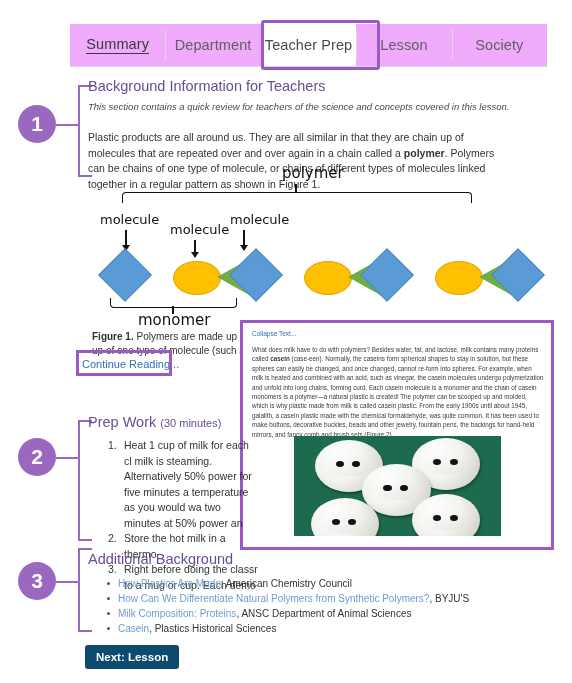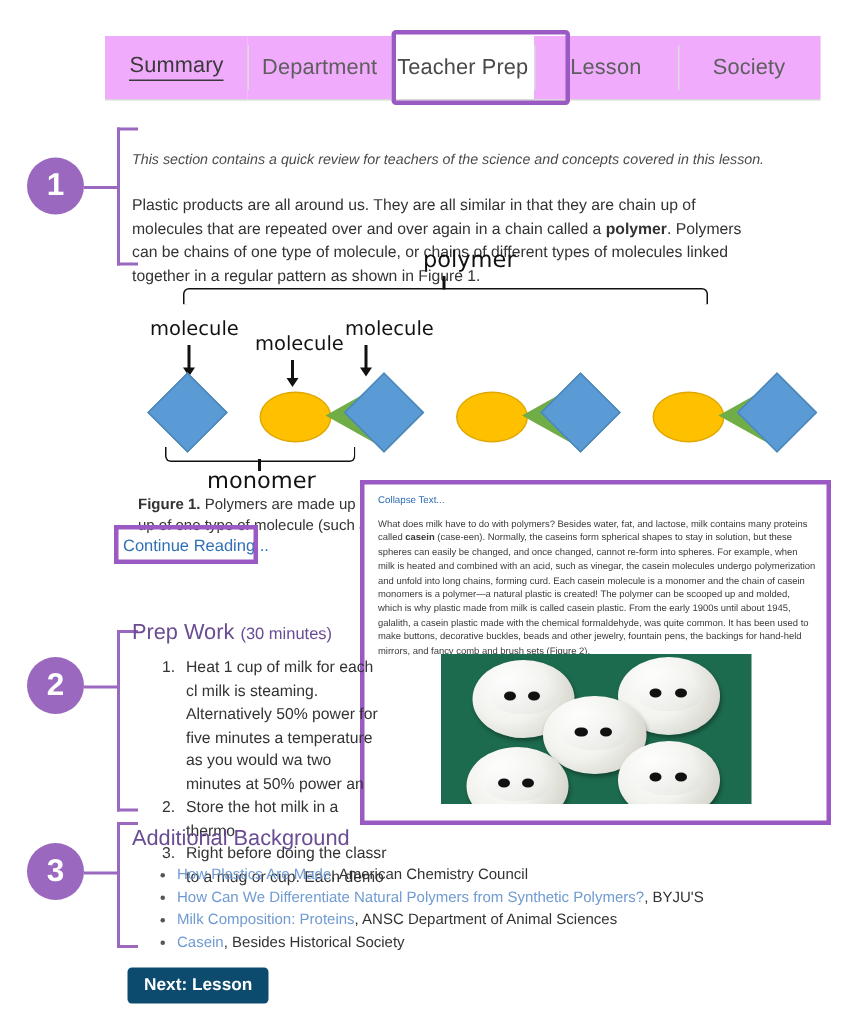--- a/index.html
+++ b/index.html
@@ -187,20 +187,21 @@
     </div>
   </div>
   <div class="tab-highlight"></div>
 
   <div class="badge" style="left:18px;top:105px;">
     <span>1</span>
   </div>
   <div class="bkt" style="left:78px;top:85px;width:12px;height:88px;"></div>
   <div class="stub" style="left:56px;top:124px;width:24px;"></div>
 
+  <div class="h-sec" style="left:88px;top:78px;">Background Information for Teachers</div>
   <div class="p-italic" style="left:88px;top:101px;">This section contains a quick review for teachers of the science and concepts covered in this lesson.</div>
 
   <div class="p-body" style="left:88px;top:130px;width:420px;">
     <span>Plastic products are all around us. They are all similar in that they are chain up of molecules that are repeated</span>
     <span>over and over again in a chain called a </span><b>polymer</b><span>. Polymers can be chains of one type of molecule, or chains of</span>
     <span>different types of molecules linked together in a regular pattern as shown in Figure 1.</span>
   </div>
 
   <div class="diagram">
 
@@ -313,18 +314,18 @@
   </div>
   <div class="bkt" style="left:78px;top:548px;width:12px;height:80px;"></div>
   <div class="stub" style="left:56px;top:581px;width:24px;"></div>
 
   <div class="h-sec" style="left:88px;top:551px;">Additional Background</div>
 
   <ul class="ulist" style="left:104px;top:576px;width:430px;">
     <li><a>How Plastics Are Made</a><span>, American Chemistry Council</span></li>
     <li><a>How Can We Differentiate Natural Polymers from Synthetic Polymers?</a><span>, BYJU'S</span></li>
     <li><a>Milk Composition: Proteins</a><span>, ANSC Department of Animal Sciences</span></li>
-    <li><a>Casein</a><span>, Besides Historical Society</span></li>
+    <li><a>Casein</a><span>, Plastics Historical Sciences</span></li>
   </ul>
 
   <button class="nextbtn">Next: Lesson</button>
 
 </div>
 
 </body></html>

